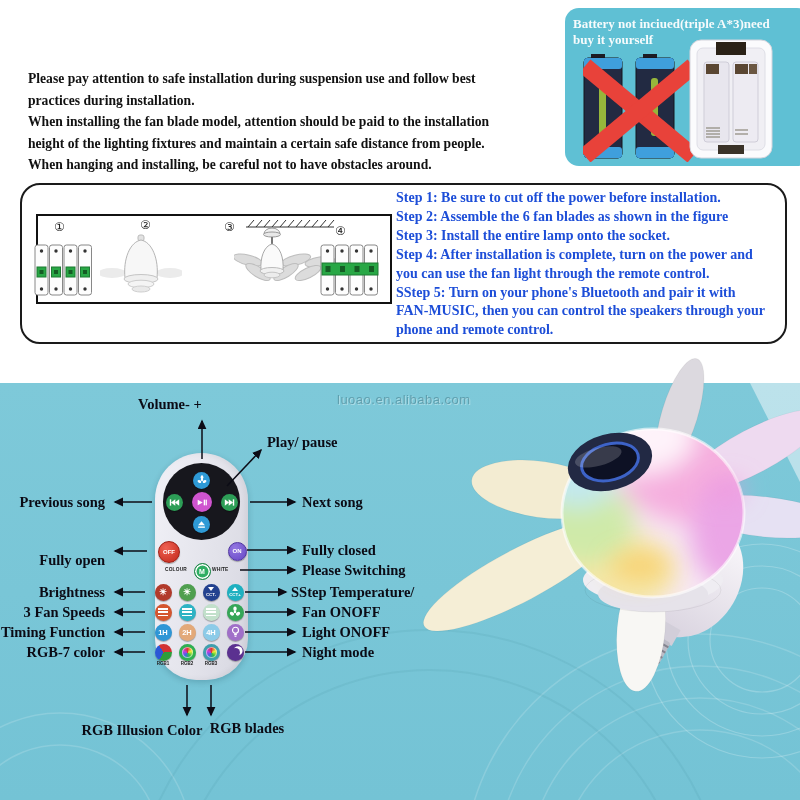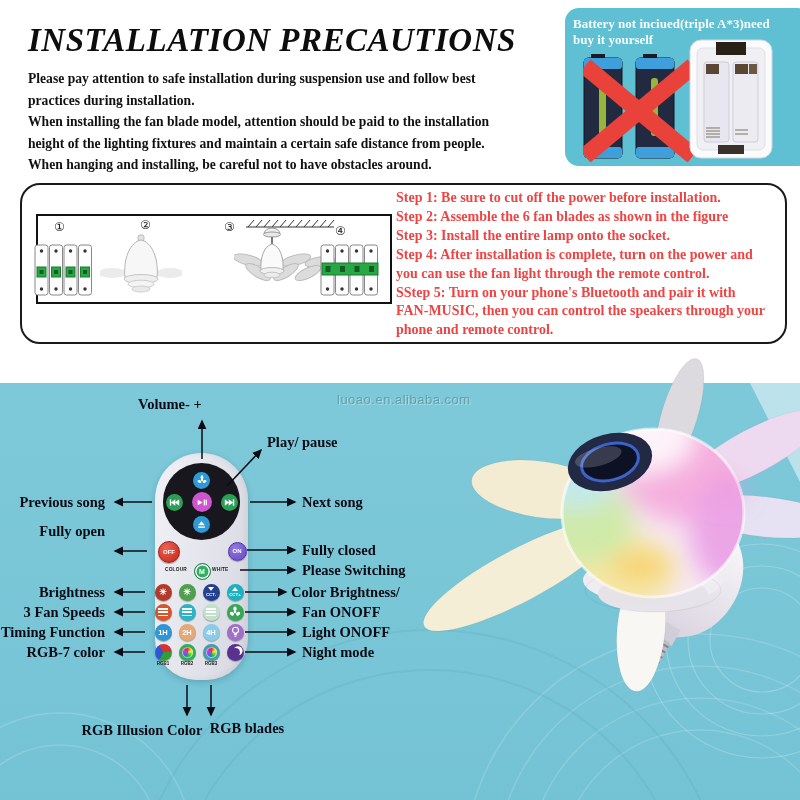--- a/index.html
+++ b/index.html
@@ -10,21 +10,21 @@
   
   #title{left:28px;top:22px;font:bold italic 33px "Liberation Serif",serif;color:#0d0d0d;letter-spacing:.5px;}
   #intro{left:28px;top:68px;width:600px;font:bold 13.6px "Liberation Serif",serif;color:#111;line-height:21.5px;}
   
   #battery-box{left:565px;top:8px;width:246px;height:158px;background:#5fc0d4;border-radius:14px;}
   #battery-note{left:8px;top:8px;width:212px;font:bold 13px "Liberation Serif",serif;color:#f6fbfc;line-height:16px;}
   
   #outer-box{left:20px;top:183px;width:763px;height:157px;border:2px solid #1a1a1a;border-radius:20px;}
   #inner-box{left:34px;top:212px;width:352px;height:86px;border:2px solid #111;background:#fff;}
   .fignum{font:12px "DejaVu Sans",sans-serif;color:#222;}
-  #steps{left:394px;top:187px;width:396px;font:bold 14px "Liberation Serif",serif;color:#ef4444;line-height:18.9px;}
+  #steps{left:394px;top:187px;width:396px;font:bold 14px "Liberation Serif",serif;color:#1d4ed8;line-height:18.9px;}
   
   #teal{left:0;top:383px;width:800px;height:417px;background:linear-gradient(180deg,#7ec9d9,#74c3d5);}
   #watermark{left:337px;top:392px;font:13px "Liberation Sans",sans-serif;color:rgba(60,115,130,.5);
              text-shadow:1px 1px 0 rgba(255,255,255,.35);letter-spacing:.5px;}
   
   #remote{left:155px;top:453px;width:93px;height:227px;background:linear-gradient(100deg,#f1f1f7,#e2e2ea 60%,#d6d6e0);
           border-radius:47px 47px 42px 42px;box-shadow:0 2px 6px rgba(0,40,55,.2), inset -3px 0 6px rgba(0,0,0,.06);}
   #pad{left:8px;top:10px;width:77px;height:77px;border-radius:50%;background:#17171d;}
   .btn{position:absolute;border-radius:50%;display:flex;flex-direction:column;align-items:center;justify-content:center;
        color:#fff;box-shadow:0 1px 1px rgba(0,0,0,.3);}
@@ -42,21 +42,20 @@
   .moon{width:9px;height:9px;border-radius:50%;box-shadow:2.6px -1.8px 0 0 #fff;}
   
   .lbl{position:absolute;font:bold 14.5px "Liberation Serif",serif;color:#0b0b15;white-space:nowrap;}
   svg.overlay{position:absolute;left:0;top:0;pointer-events:none;}
 </style>
 </head>
 <body>
 
 <div id="page">
 
-  <div id="title" class="abs">INSTALLATION PRECAUTIONS</div>
   <div id="intro" class="abs pre">Please pay attention to safe installation during suspension use and follow best
 practices during installation.
 When installing the fan blade model, attention should be paid to the installation
 height of the lighting fixtures and maintain a certain safe distance from people.
 When hanging and installing, be careful not to have obstacles around.</div>
 
   <div id="battery-box" class="abs">
     <div id="battery-note" class="abs pre">Battery not inciued(triple A*3)need
  buy it yourself</div>
     <svg class="abs" style="left:18px;top:42px;" width="118" height="112" viewBox="0 0 118 112">
@@ -462,25 +461,25 @@
       <line x1="245" y1="652" x2="295" y2="652" marker-end="url(#ah)"></line>
       <line x1="187" y1="685" x2="187" y2="715" marker-end="url(#ah)"></line>
       <line x1="211" y1="685" x2="211" y2="715" marker-end="url(#ah)"></line>
     </g>
   </svg>
 
   <div class="lbl" style="left:138px;top:396px;">Volume- +</div>
   <div class="lbl" style="left:267px;top:434px;">Play/ pause</div>
   <div class="lbl" style="right:695px;top:494px;">Previous song</div>
   <div class="lbl" style="left:302px;top:494px;">Next song</div>
-  <div class="lbl" style="right:695px;top:523px;margin-left:44px;">Fully open</div>
+  <div class="lbl" style="right:695px;top:552px;margin-left:44px;">Fully open</div>
   <div class="lbl" style="left:302px;top:542px;">Fully closed</div>
   <div class="lbl" style="left:302px;top:562px;">Please Switching</div>
   <div class="lbl" style="right:695px;top:584px;">Brightness</div>
-  <div class="lbl" style="left:291px;top:584px;">Color Brightness/</div>
+  <div class="lbl" style="left:291px;top:584px;">SStep Temperature/</div>
   <div class="lbl" style="right:695px;top:604px;">3 Fan Speeds</div>
   <div class="lbl" style="left:302px;top:604px;">Fan ONOFF</div>
   <div class="lbl" style="right:695px;top:624px;">Timing Function</div>
   <div class="lbl" style="left:302px;top:624px;">Light ONOFF</div>
   <div class="lbl" style="right:695px;top:644px;">RGB-7 color</div>
   <div class="lbl" style="left:302px;top:644px;">Night mode</div>
   <div class="lbl" style="left:142px;top:722px;transform:translateX(-50%);">RGB Illusion Color</div>
   <div class="lbl" style="left:247px;top:720px;transform:translateX(-50%);">RGB blades</div>
 
 </div>

